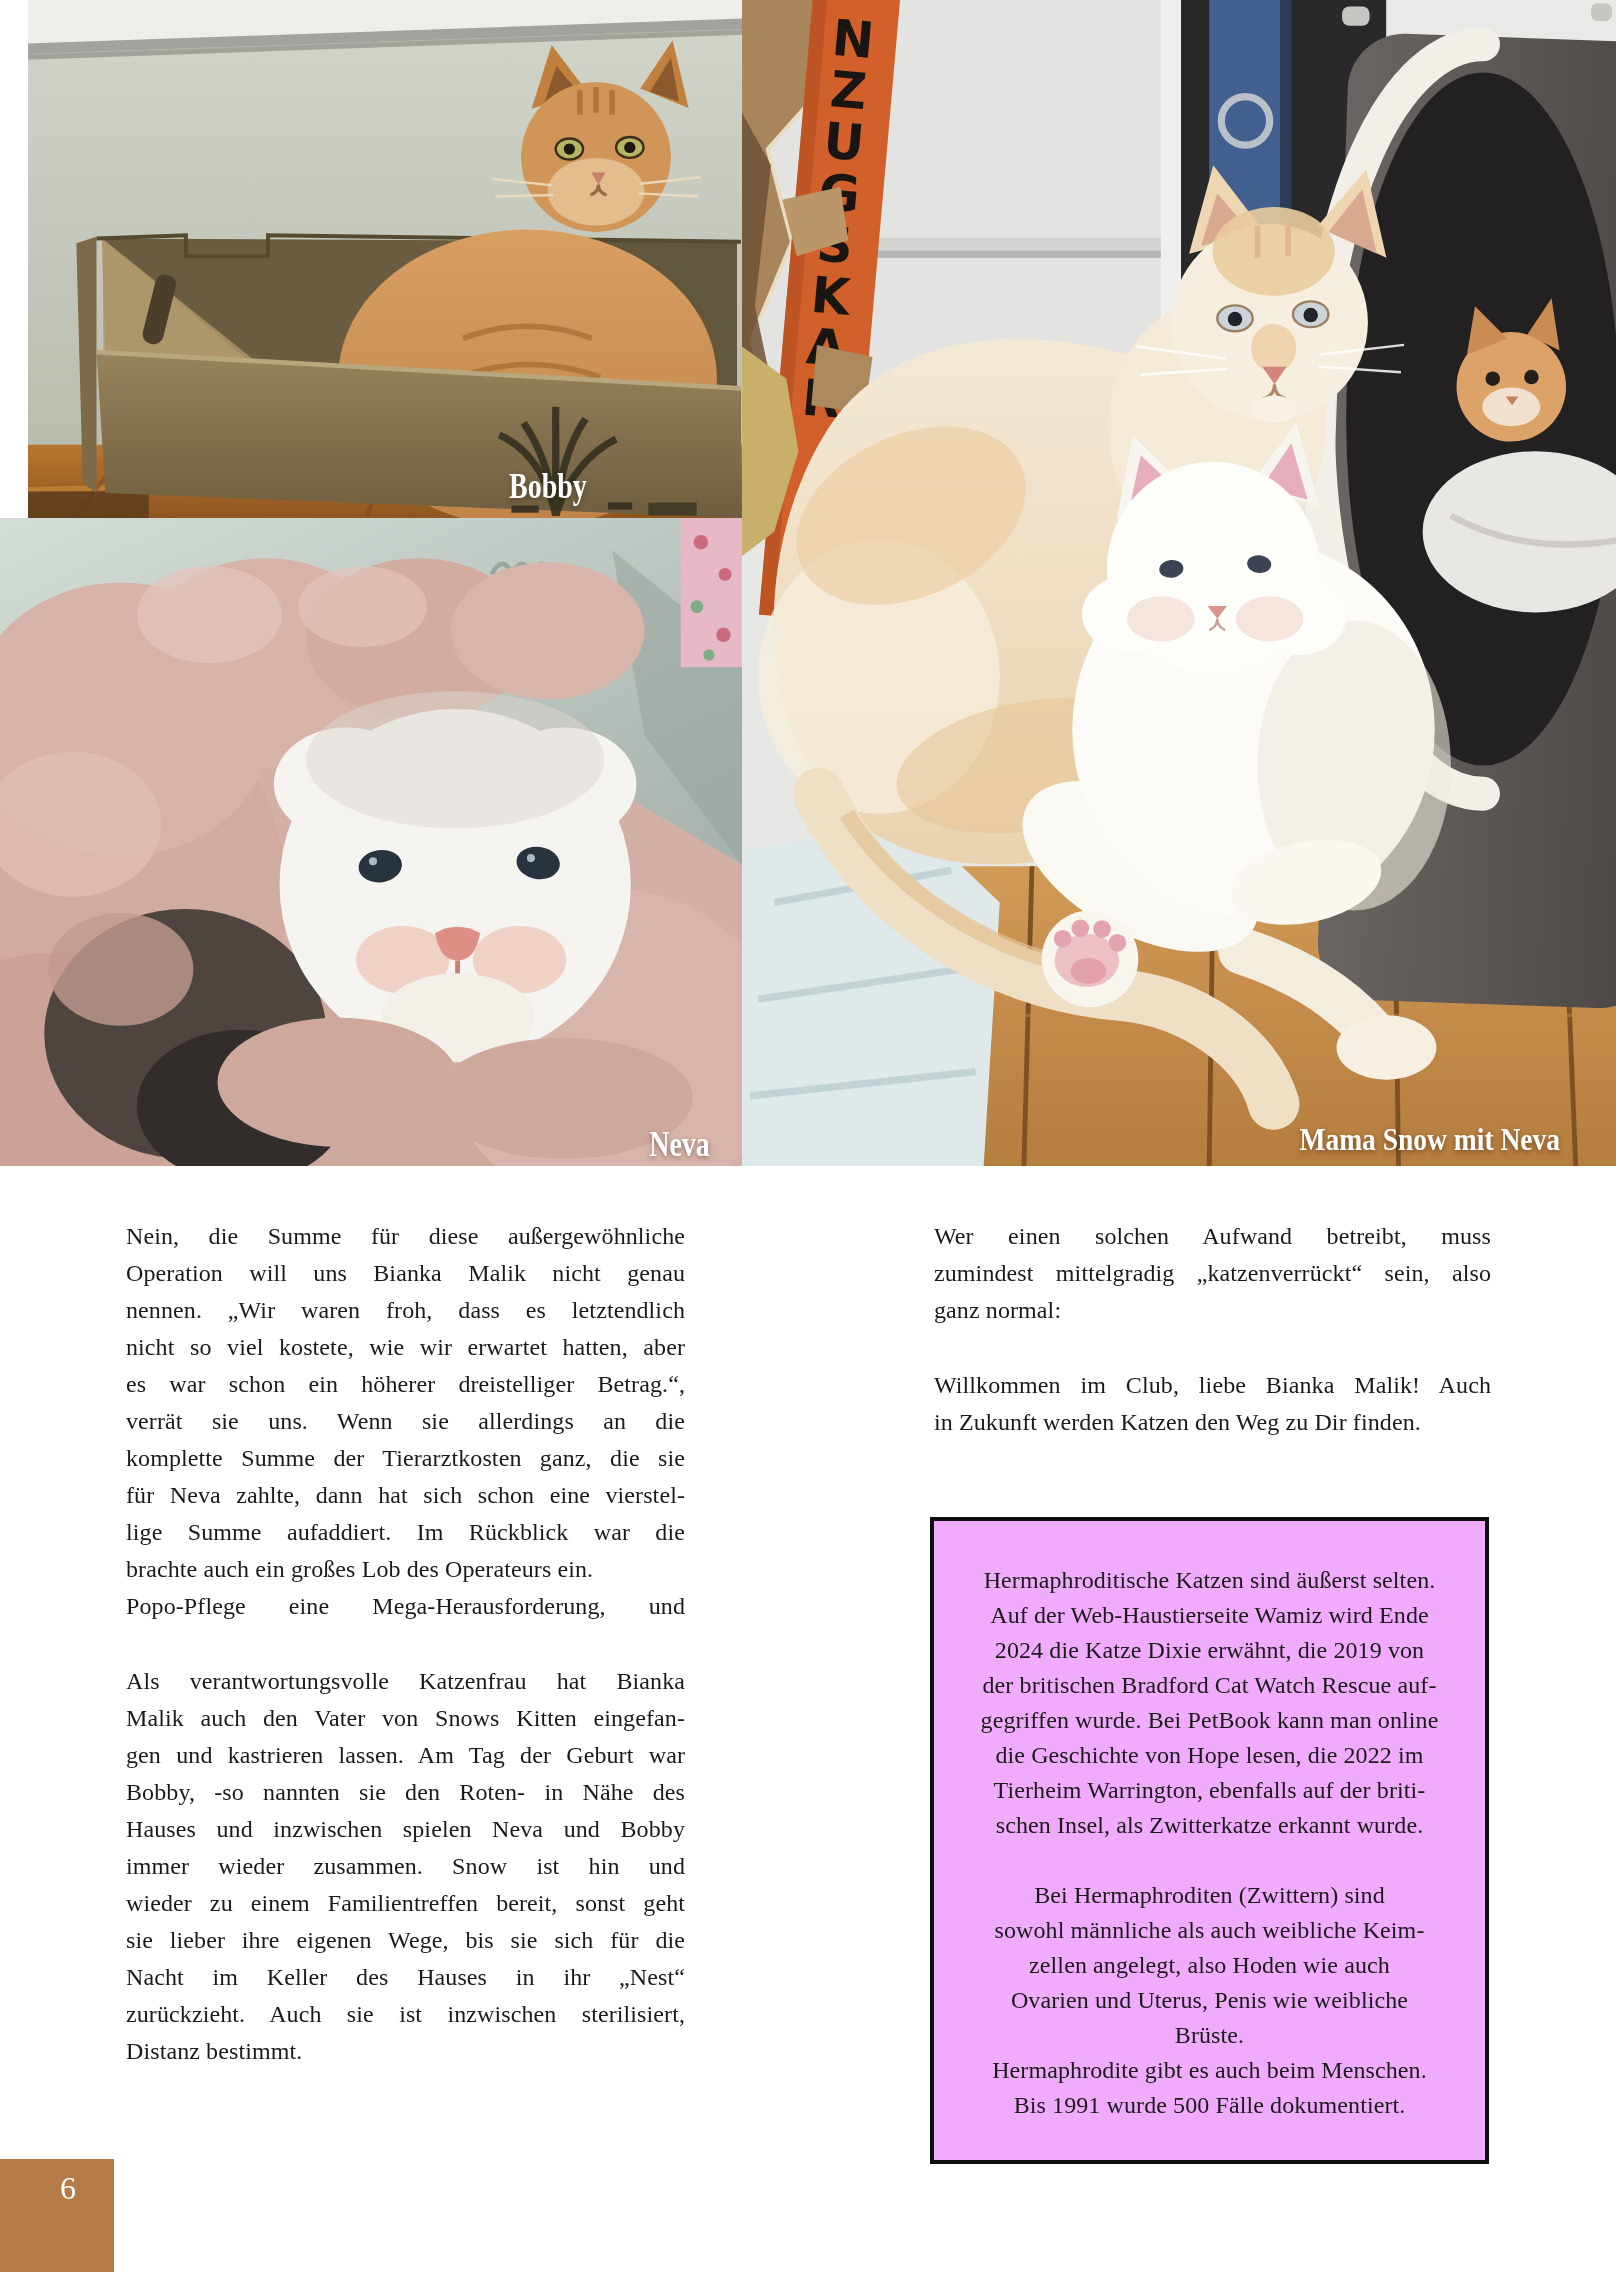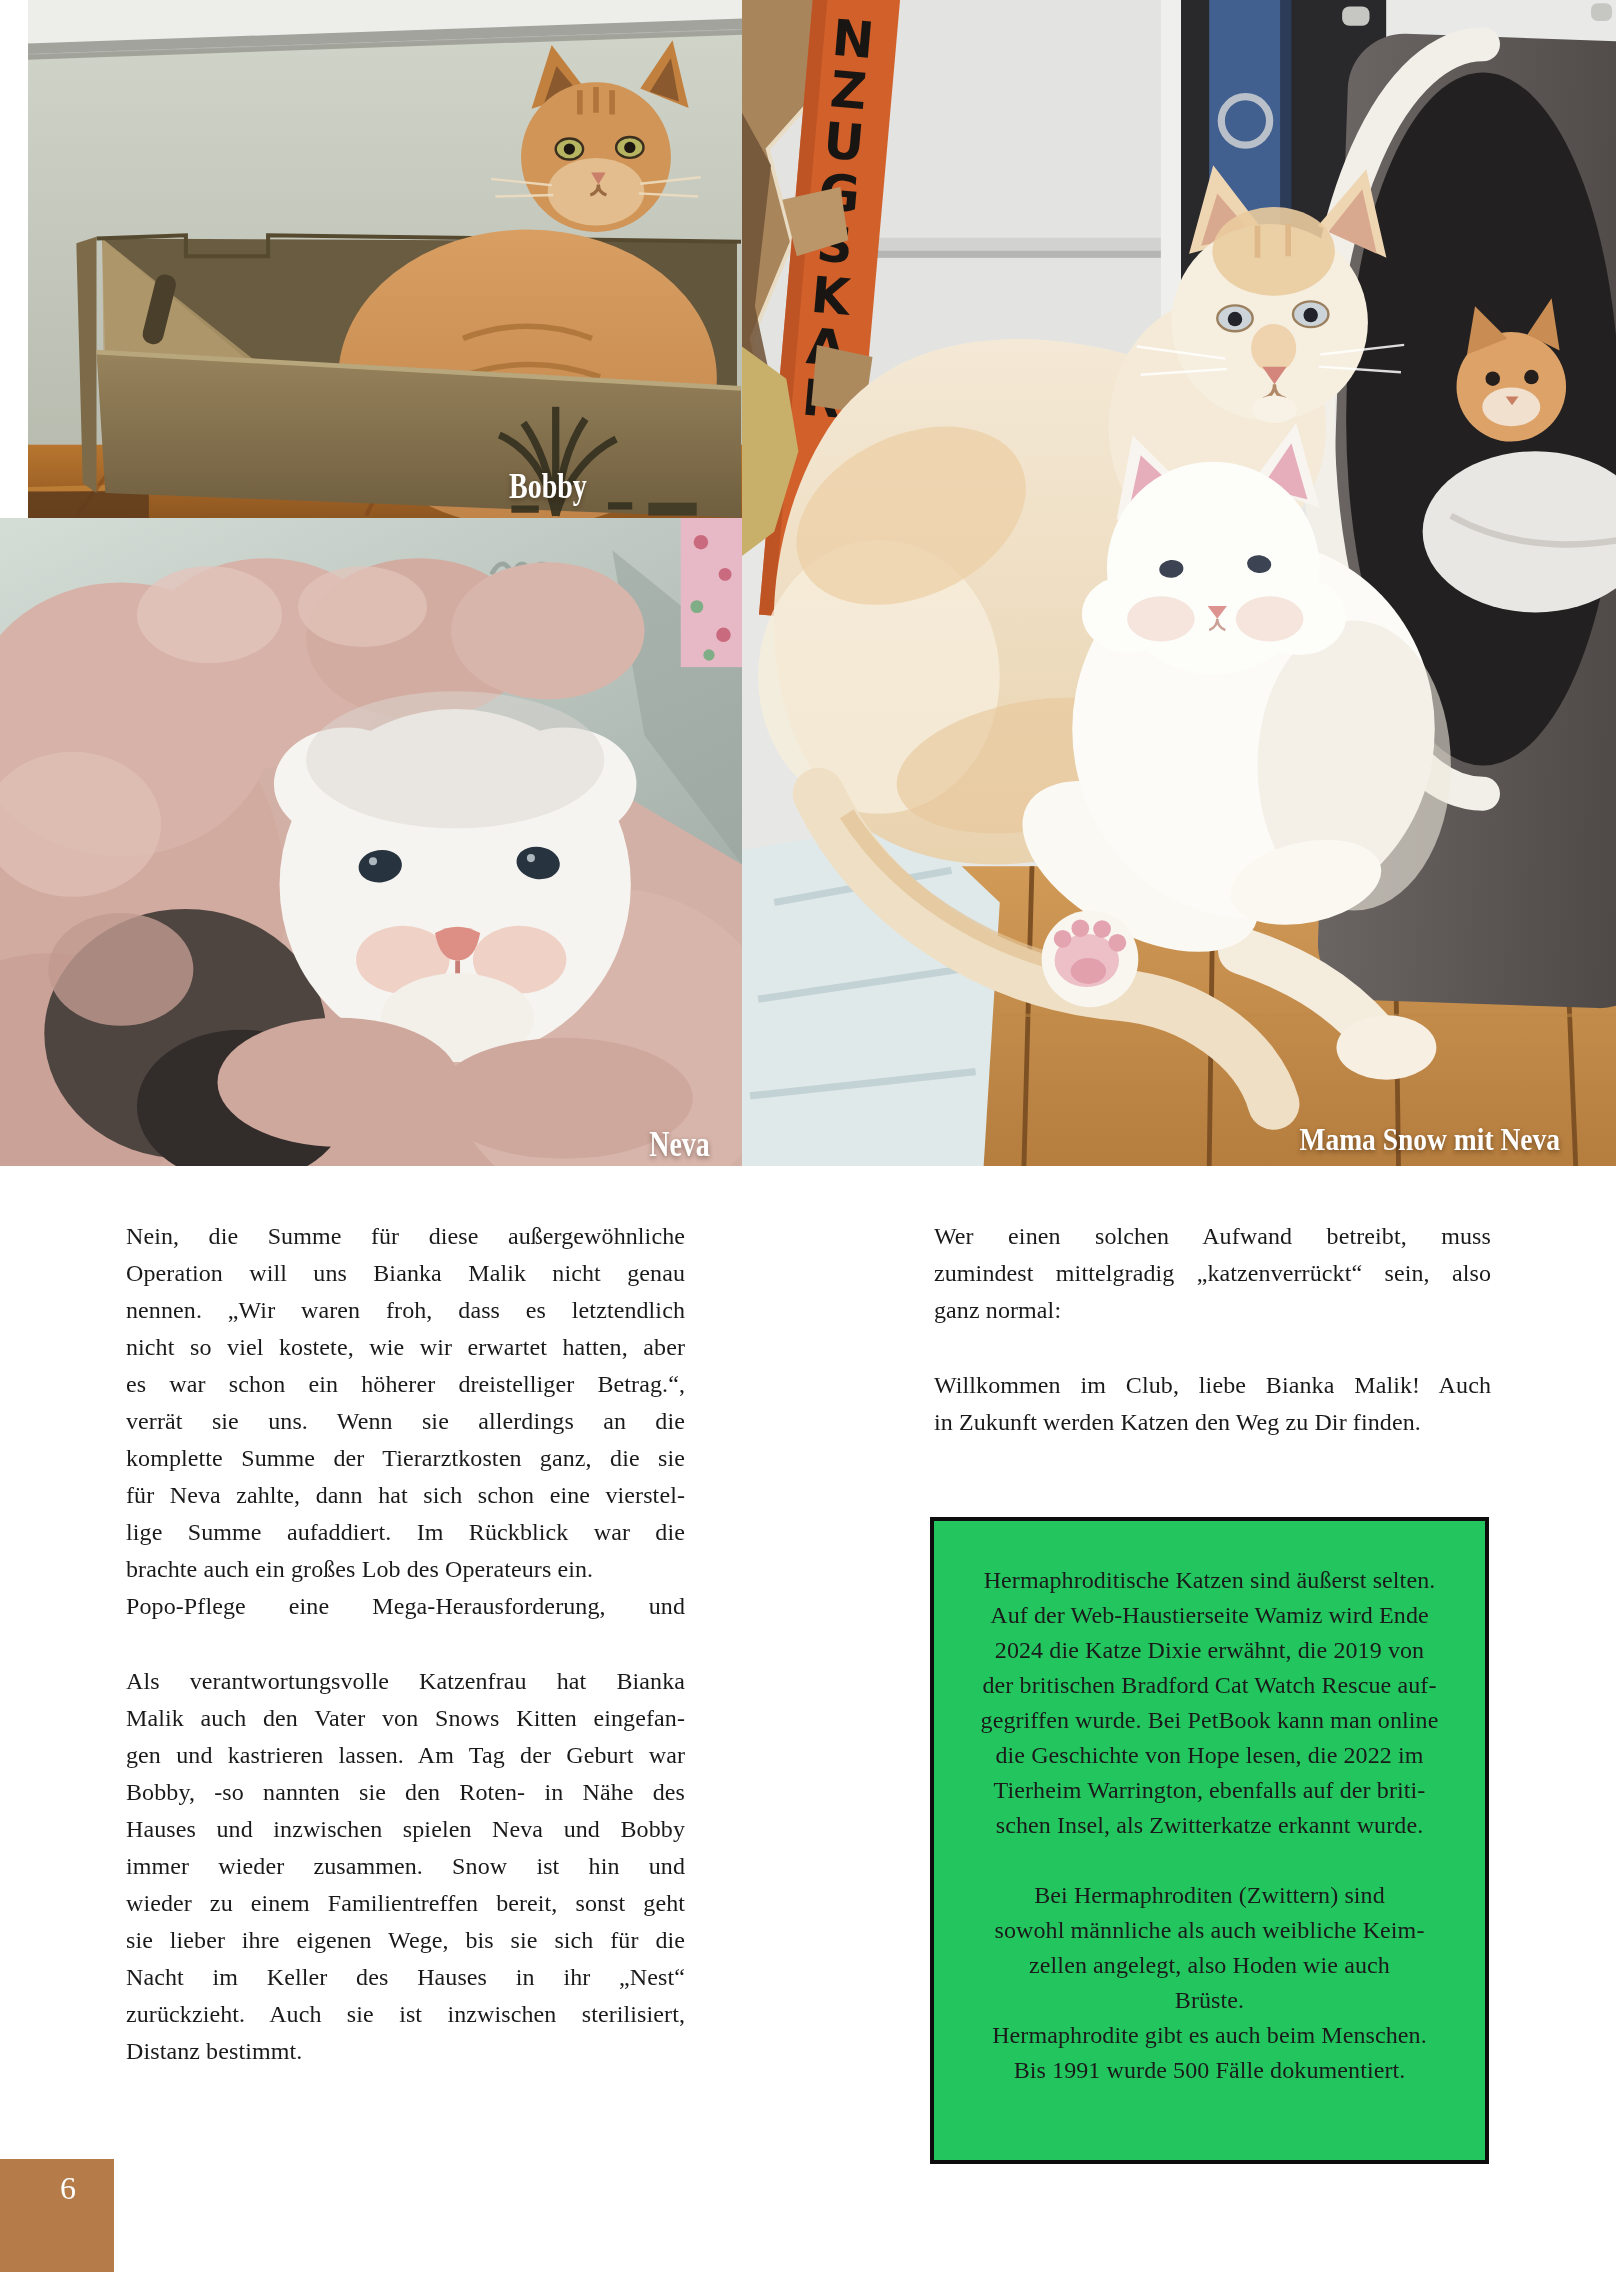--- a/index.html
+++ b/index.html
@@ -28,21 +28,21 @@
   .tline{
     font-size:24px;line-height:37px;white-space:nowrap;
     text-align:justify;text-align-last:justify;letter-spacing:0.1px;
   }
   .tline.last{text-align-last:left;}
   .para + .para{margin-top:38px;}
 
   #infobox{
     position:absolute;left:930px;top:1517px;width:559px;height:647px;
     border:4.8px solid #0d0d0d;box-sizing:border-box;padding:42px 11px 0;
-    background:#22c55e;
+    background:#f0abfc;
   }
   #infobox .tline{text-align:center;text-align-last:center;line-height:35px;white-space:nowrap;}
   #infobox .para + .para{margin-top:35px;}
 
   #pagebox{
     position:absolute;left:0;top:2159px;width:114px;height:114px;
   }
   #pagenum{
     position:absolute;left:60px;top:11.3px;font-size:32px;color:#ffffff;
     font-family:"Liberation Serif", serif;
@@ -374,20 +374,21 @@
       <div class="tline">der britischen Bradford Cat Watch Rescue auf-</div>
       <div class="tline">gegriffen wurde. Bei PetBook kann man online</div>
       <div class="tline">die Geschichte von Hope lesen, die 2022 im</div>
       <div class="tline">Tierheim Warrington, ebenfalls auf der briti-</div>
       <div class="tline last">schen Insel, als Zwitterkatze erkannt wurde.</div>
     </div>
     <div class="para">
       <div class="tline">Bei Hermaphroditen (Zwittern) sind</div>
       <div class="tline">sowohl männliche als auch weibliche Keim-</div>
       <div class="tline">zellen angelegt, also Hoden wie auch</div>
+      <div class="tline">Ovarien und Uterus, Penis wie weibliche</div>
       <div class="tline">Brüste.</div>
       <div class="tline">Hermaphrodite gibt es auch beim Menschen.</div>
       <div class="tline last">Bis 1991 wurde 500 Fälle dokumentiert.</div>
     </div>
   </div>
 
 <div id="pagebox" style="background: rgb(181, 124, 74);">
   <span id="pagenum">6</span>
 </div>
 

